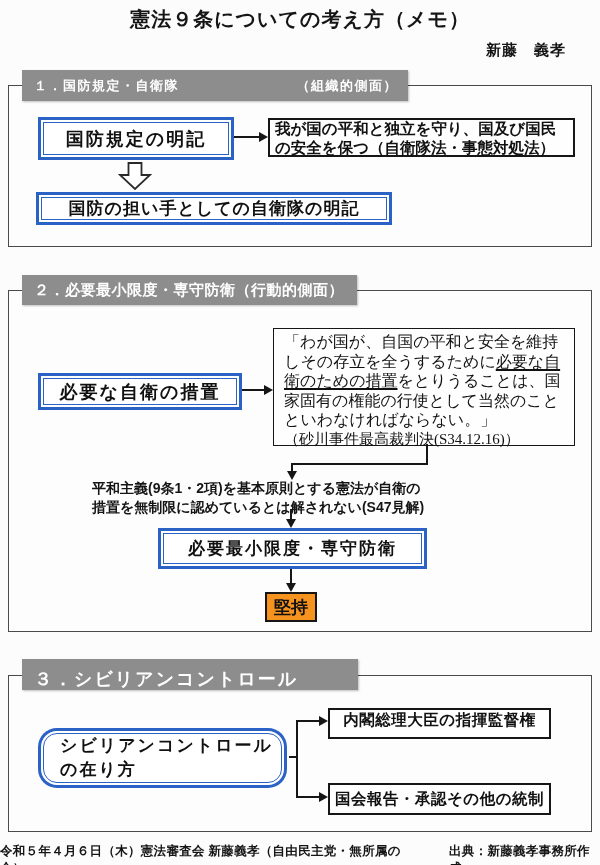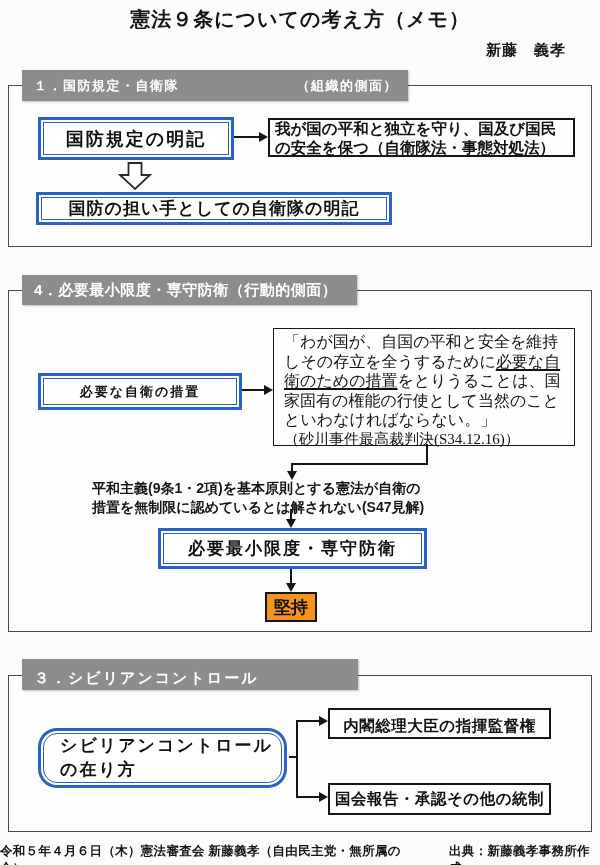--- a/index.html
+++ b/index.html
@@ -83,29 +83,29 @@
   <svg class="abs" style="left:118px; top:162px;" width="34" height="28" viewBox="0 0 34 28">
     <polygon points="10.5,1 23.5,1 23.5,13 32,13 17,27 2,13 10.5,13" fill="#ffffff" stroke="#2a2a2a" stroke-width="1.8"></polygon>
   </svg>
 
   <div class="abs bluebox" style="left:41px; top:197px; width:344px; height:21px; font-size:17px; letter-spacing:1px;">
     <span>国防の担い手としての自衛隊の明記</span>
   </div>
 
   <div class="abs container" style="left:8px; top:290px; width:582px; height:340px;"></div>
   <div class="abs secheader" style="left:22px; top:275px; width:335px; height:30px; font-size:15px; letter-spacing:0.5px; padding:0 0 0 12px; box-sizing:border-box;">
-    <span>4．必要最小限度・専守防衛（行動的側面）</span>
+    <span>２．必要最小限度・専守防衛（行動的側面）</span>
   </div>
 
   <div class="abs quote plainbox" style="left:273px; top:328px; width:282px; height:113px; border-width:1.5px; font-weight:500; padding:3px 8px 0 10px;">
     <span>「わが国が、自国の平和と安全を維持しその存立を全うするために</span><span class="ul">必要な自衛のための措置</span><span>をとりうることは、国家固有の権能の行使として当然のことといわなければならない。」</span>
     <div style="font-size:15px;">（砂川事件最高裁判決(S34.12.16)）</div>
   </div>
 
-  <div class="abs bluebox" style="left:43px; top:378px; width:192px; height:25px; font-size:13px; letter-spacing:2px;">
+  <div class="abs bluebox" style="left:43px; top:378px; width:192px; height:25px; font-size:18px; letter-spacing:2px;">
     <span>必要な自衛の措置</span>
   </div>
   <div class="abs hl" style="left:242px; top:389px; width:23px;"></div>
   <div class="abs ah-right" style="left:264px; top:385px;"></div>
 
   <div class="abs vl" style="left:426px; top:444px; height:21px;"></div>
   <div class="abs hl" style="left:291px; top:463px; width:137px;"></div>
   <div class="abs vl" style="left:291px; top:463px; height:9px;"></div>
   <div class="abs ah-down" style="left:287px; top:471px;"></div>
 
@@ -122,39 +122,39 @@
   </div>
 
   <div class="abs vl" style="left:290px; top:569px; height:15px;"></div>
   <div class="abs ah-down" style="left:286px; top:583px;"></div>
 
   <div class="abs plainbox" style="left:265px; top:592px; width:48px; height:26px; background:#f6931e; font-size:17px; display:flex; align-items:center; justify-content:center;">
     <span>堅持</span>
   </div>
 
   <div class="abs container" style="left:8px; top:675px; width:582px; height:155px;"></div>
-  <div class="abs secheader" style="left:22px; top:659px; width:336px; height:31px; font-size:15px; letter-spacing:2px; padding:8px 0 0 12px; box-sizing:border-box;text-align:center;">
+  <div class="abs secheader" style="left:22px; top:659px; width:336px; height:31px; font-size:18px; letter-spacing:2px; padding:8px 0 0 12px; box-sizing:border-box;text-align:center;">
     <span>３．シビリアンコントロール</span>
   </div>
 
   <div class="abs bluebox" style="left:43px; top:733px; width:239px; height:50px; font-size:17px; letter-spacing:2px; justify-content:flex-start; padding-left:16px; box-sizing:border-box; line-height:24px;border-radius:14px;">
     <div>
       <div>シビリアンコントロール</div>
       <div>の在り方</div>
     </div>
   </div>
 
   <div class="abs hl" style="left:289px; top:756px; width:9px;"></div>
   <div class="abs vl" style="left:296px; top:720px; height:78px;"></div>
   <div class="abs hl" style="left:296px; top:720px; width:24px;"></div>
   <div class="abs ah-right" style="left:319px; top:716px;"></div>
   <div class="abs hl" style="left:296px; top:796px; width:24px;"></div>
   <div class="abs ah-right" style="left:319px; top:792px;"></div>
 
-  <div class="abs plainbox" style="left:328px; top:708px; width:219px; height:27px; font-size:15.5px; display:flex; align-items:flex-end; justify-content:center; letter-spacing:0.5px;">
+  <div class="abs plainbox" style="left:328px; top:708px; width:219px; height:27px; font-size:15.5px; display:flex; align-items:flex-start; justify-content:center; letter-spacing:0.5px;">
     <span>内閣総理大臣の指揮監督権</span>
   </div>
   <div class="abs plainbox" style="left:328px; top:783px; width:219px; height:28px; font-size:15.5px; display:flex; align-items:center; justify-content:center; letter-spacing:0.5px;">
     <span>国会報告・承認その他の統制</span>
   </div>
 
   <div class="abs footer">
     <span>令和５年４月６日（木）憲法審査会 新藤義孝（自由民主党・無所属の会）</span>
     <span>出典：新藤義孝事務所作成</span>
   </div>

